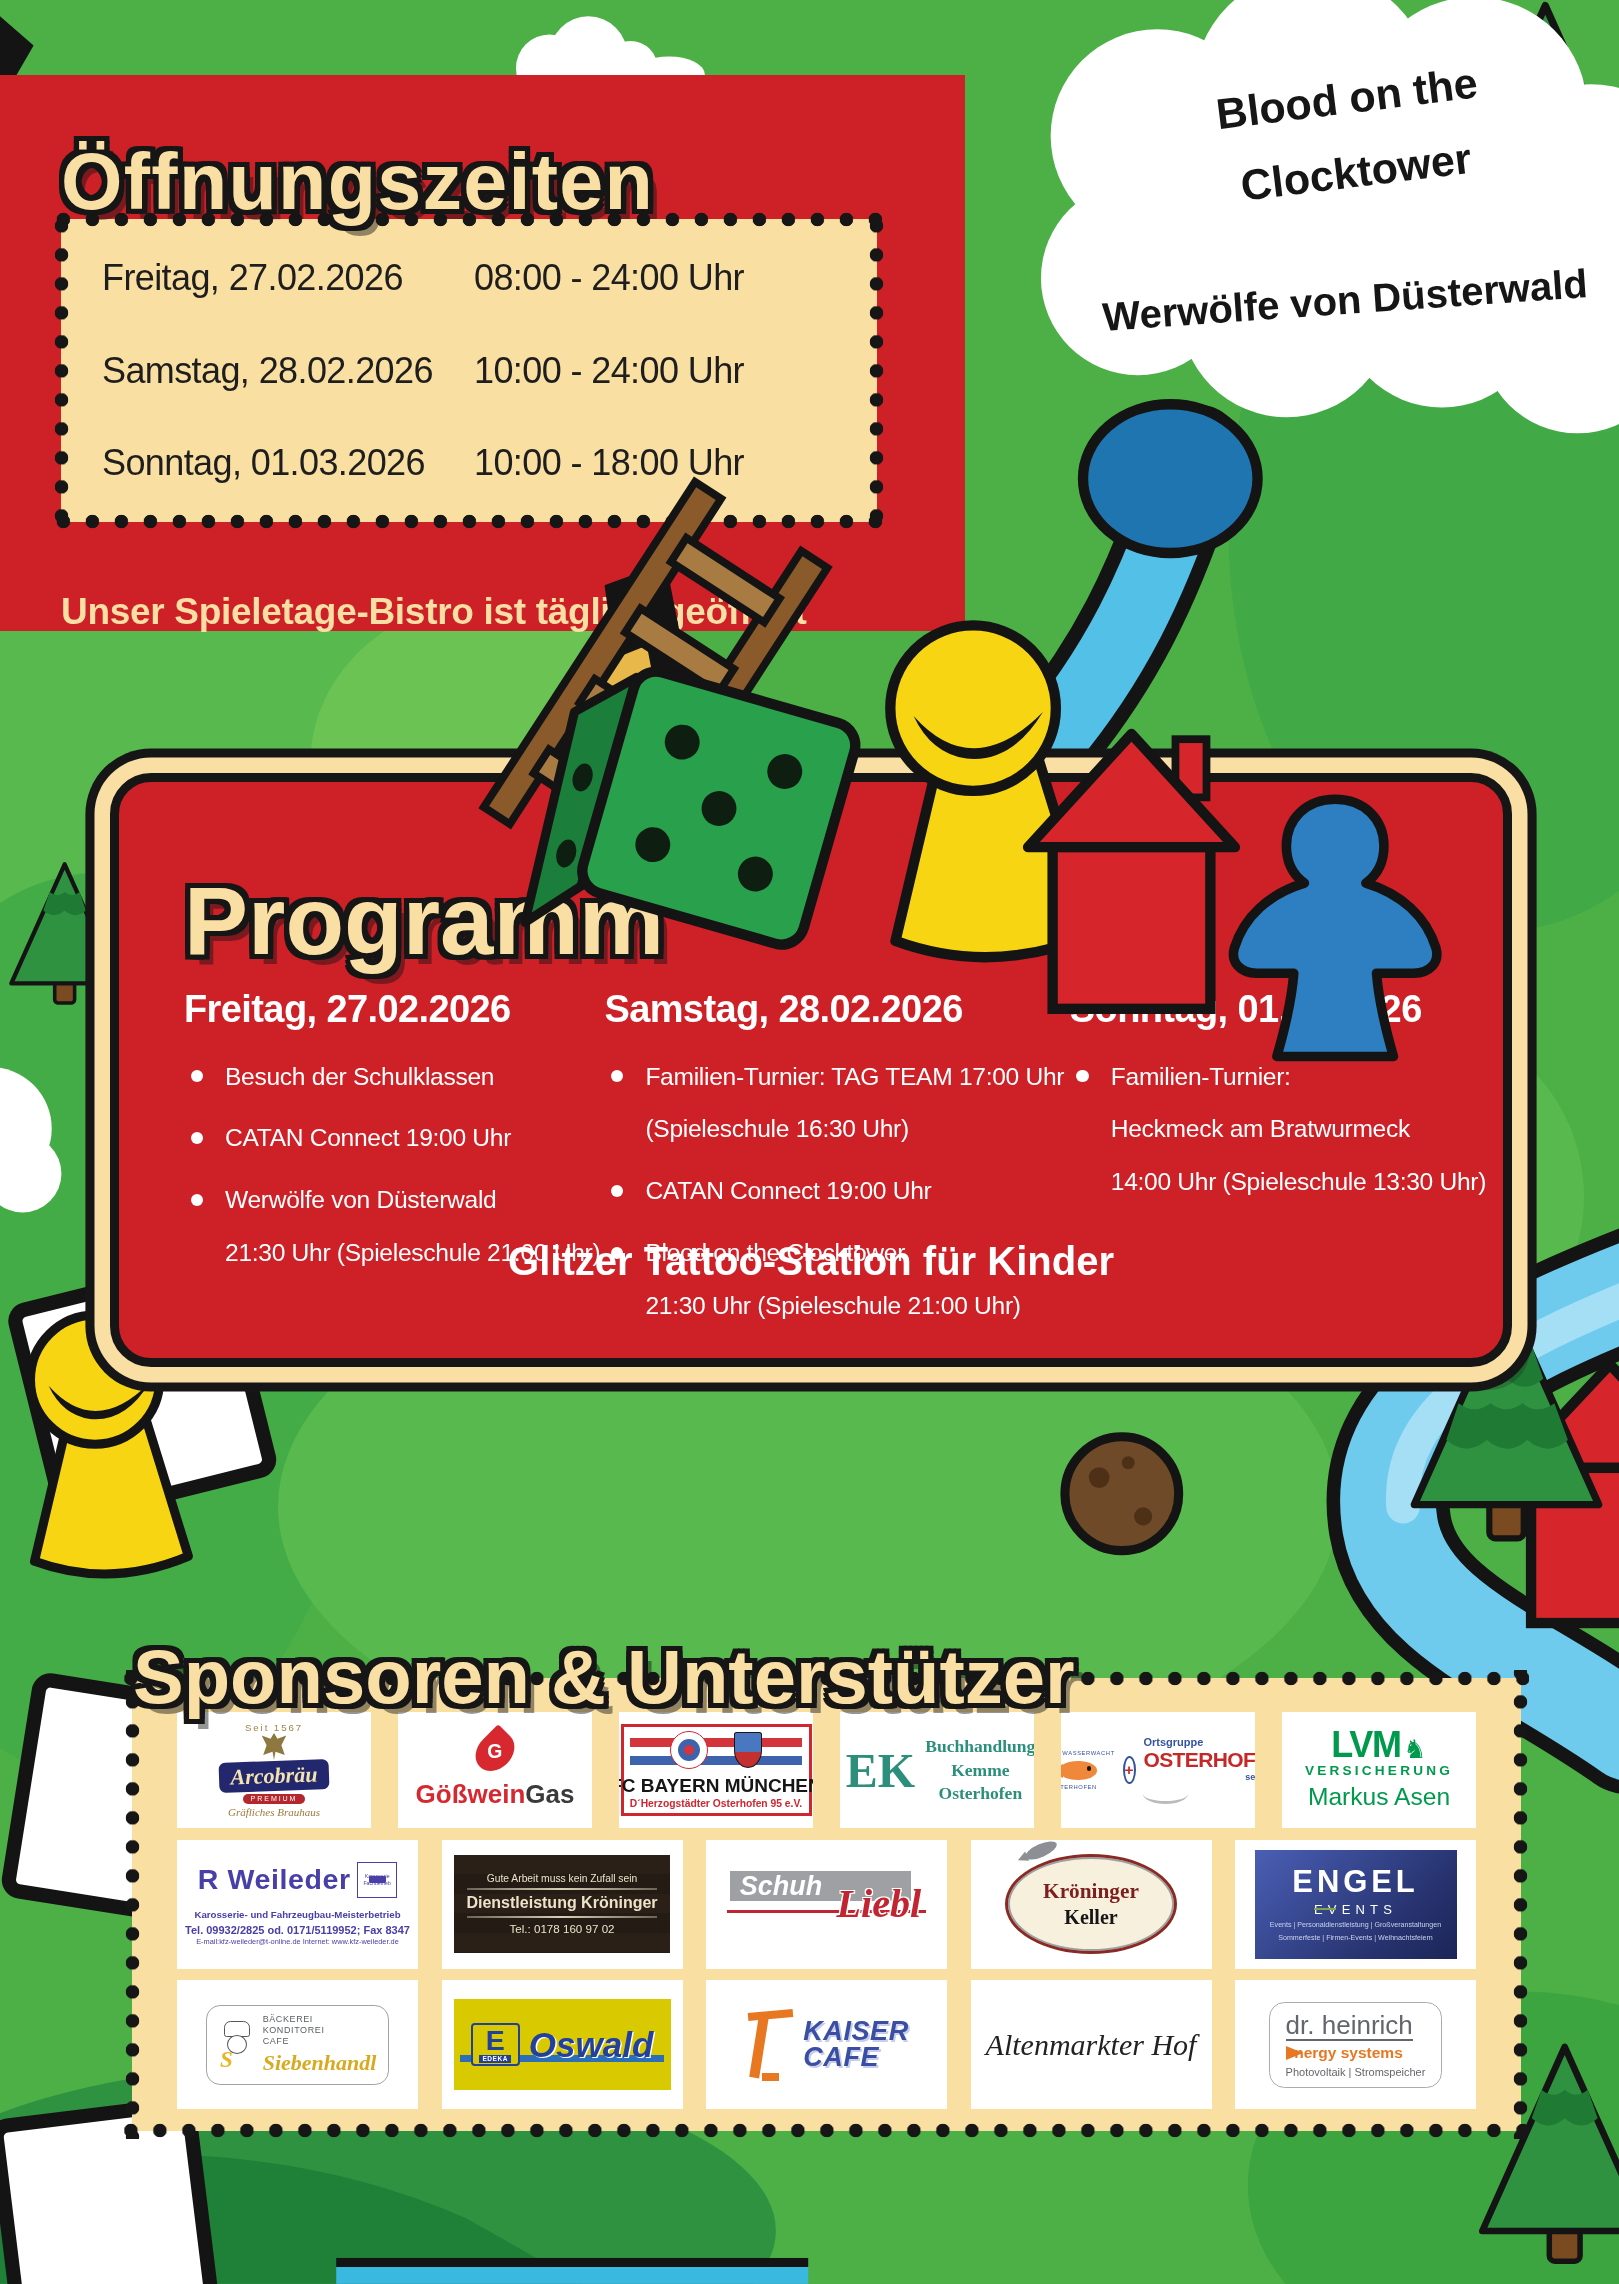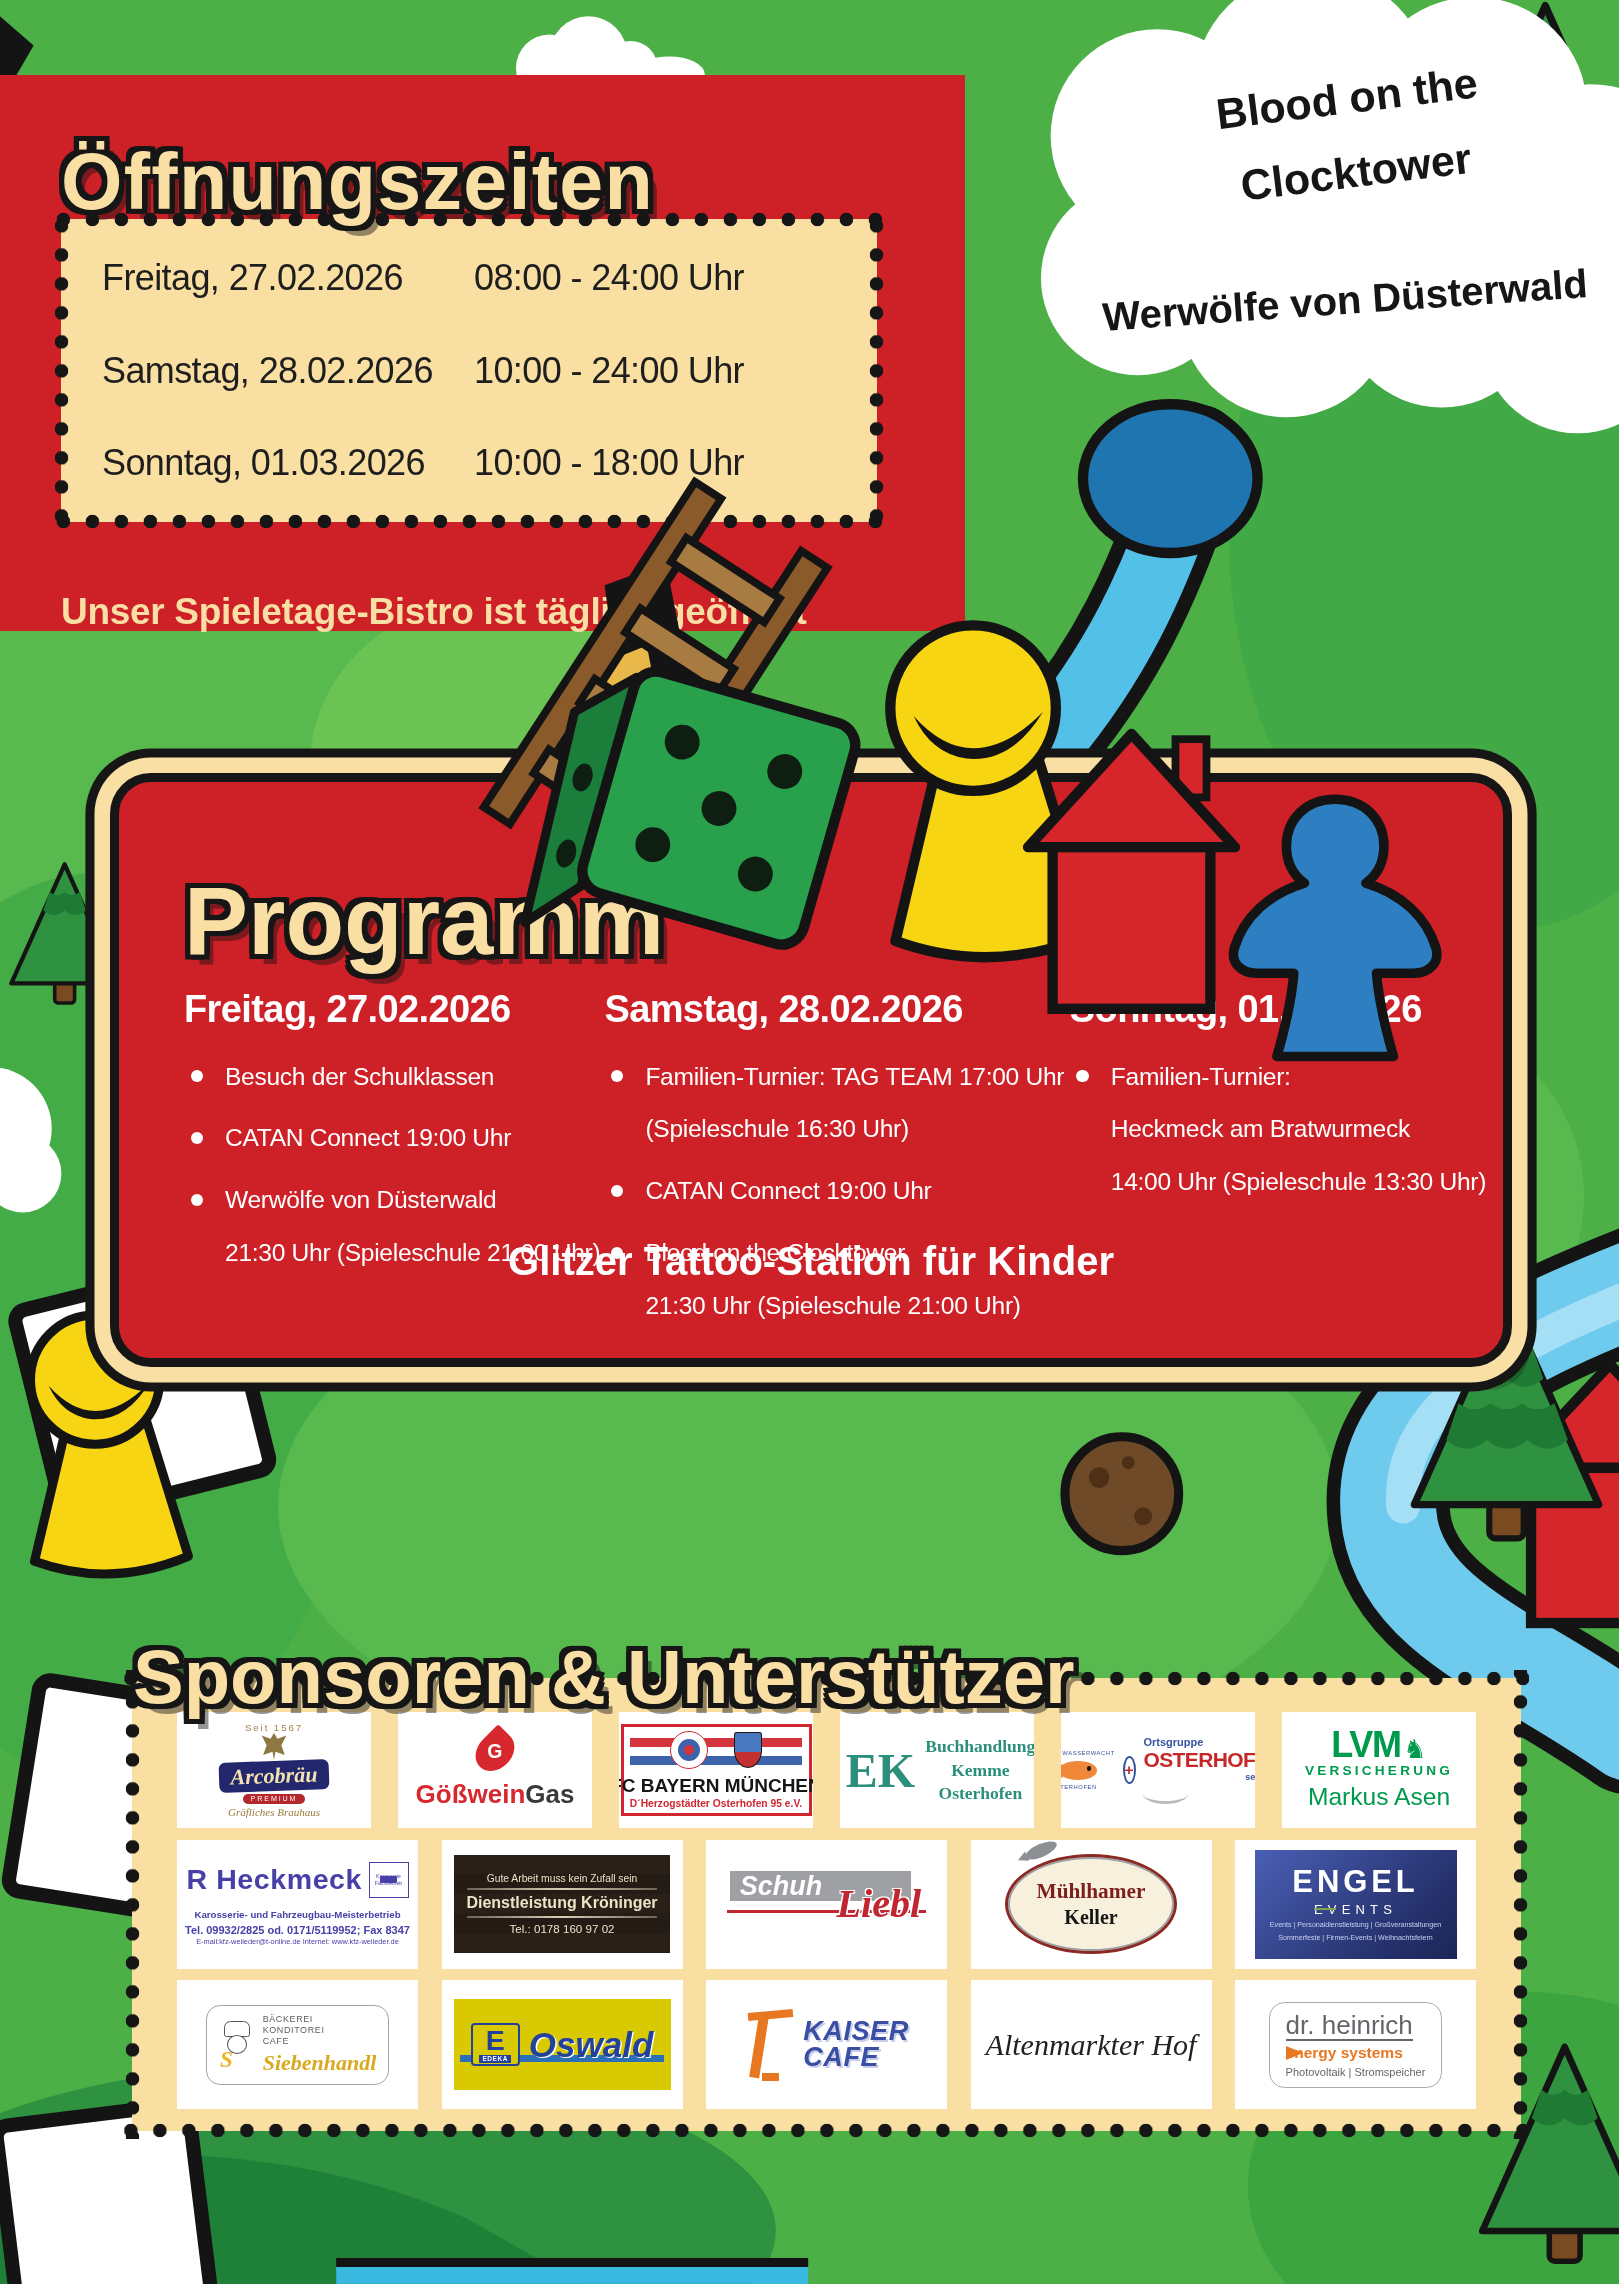--- a/index.html
+++ b/index.html
@@ -482,21 +482,21 @@
         </span>
         <span class="vers">VERSICHERUNG</span>
         <span class="agent">Markus Asen</span>
       </div>
     </div>
 
     <div class="sp-row r2">
       <div class="card weil">
         <div class="stack">
           <span class="row">
-            <span class="name">R Heckmeck</span>
+            <span class="name">R Weileder</span>
             <span class="badge">
               <span>Karosserie</span>
               <i class="truck"></i>
               <span>Fachbetrieb</span>
             </span>
           </span>
           <span class="sub">Karosserie- und Fahrzeugbau-Meisterbetrieb</span>
           <span class="tel">Tel. 09932/2825 od. 0171/5119952; Fax 8347</span>
           <span class="mail">E-mail:kfz-weileder@t-online.de   Internet: www.kfz-weileder.de</span>
         </div>
@@ -515,21 +515,21 @@
           <span class="band">
               <span class="schuh">Schuh</span>
             </span>
           <span class="redline"></span>
           <span class="liebl">Liebl</span>
         </div>
       </div>
       <div class="card">
         <div class="muehl">
           <span class="muehl-fish"></span>
-          <span class="l1">Mühlhamer</span>
+          <span class="l1">Kröninger</span>
           <span class="l2">Keller</span>
         </div>
       </div>
       <div class="card">
         <div class="engel">
           <span class="name">ENGEL</span>
           <span class="subrow">
               <i class="dash"></i>
               <span class="events">EVENTS</span>
               <i class="dash"></i>

